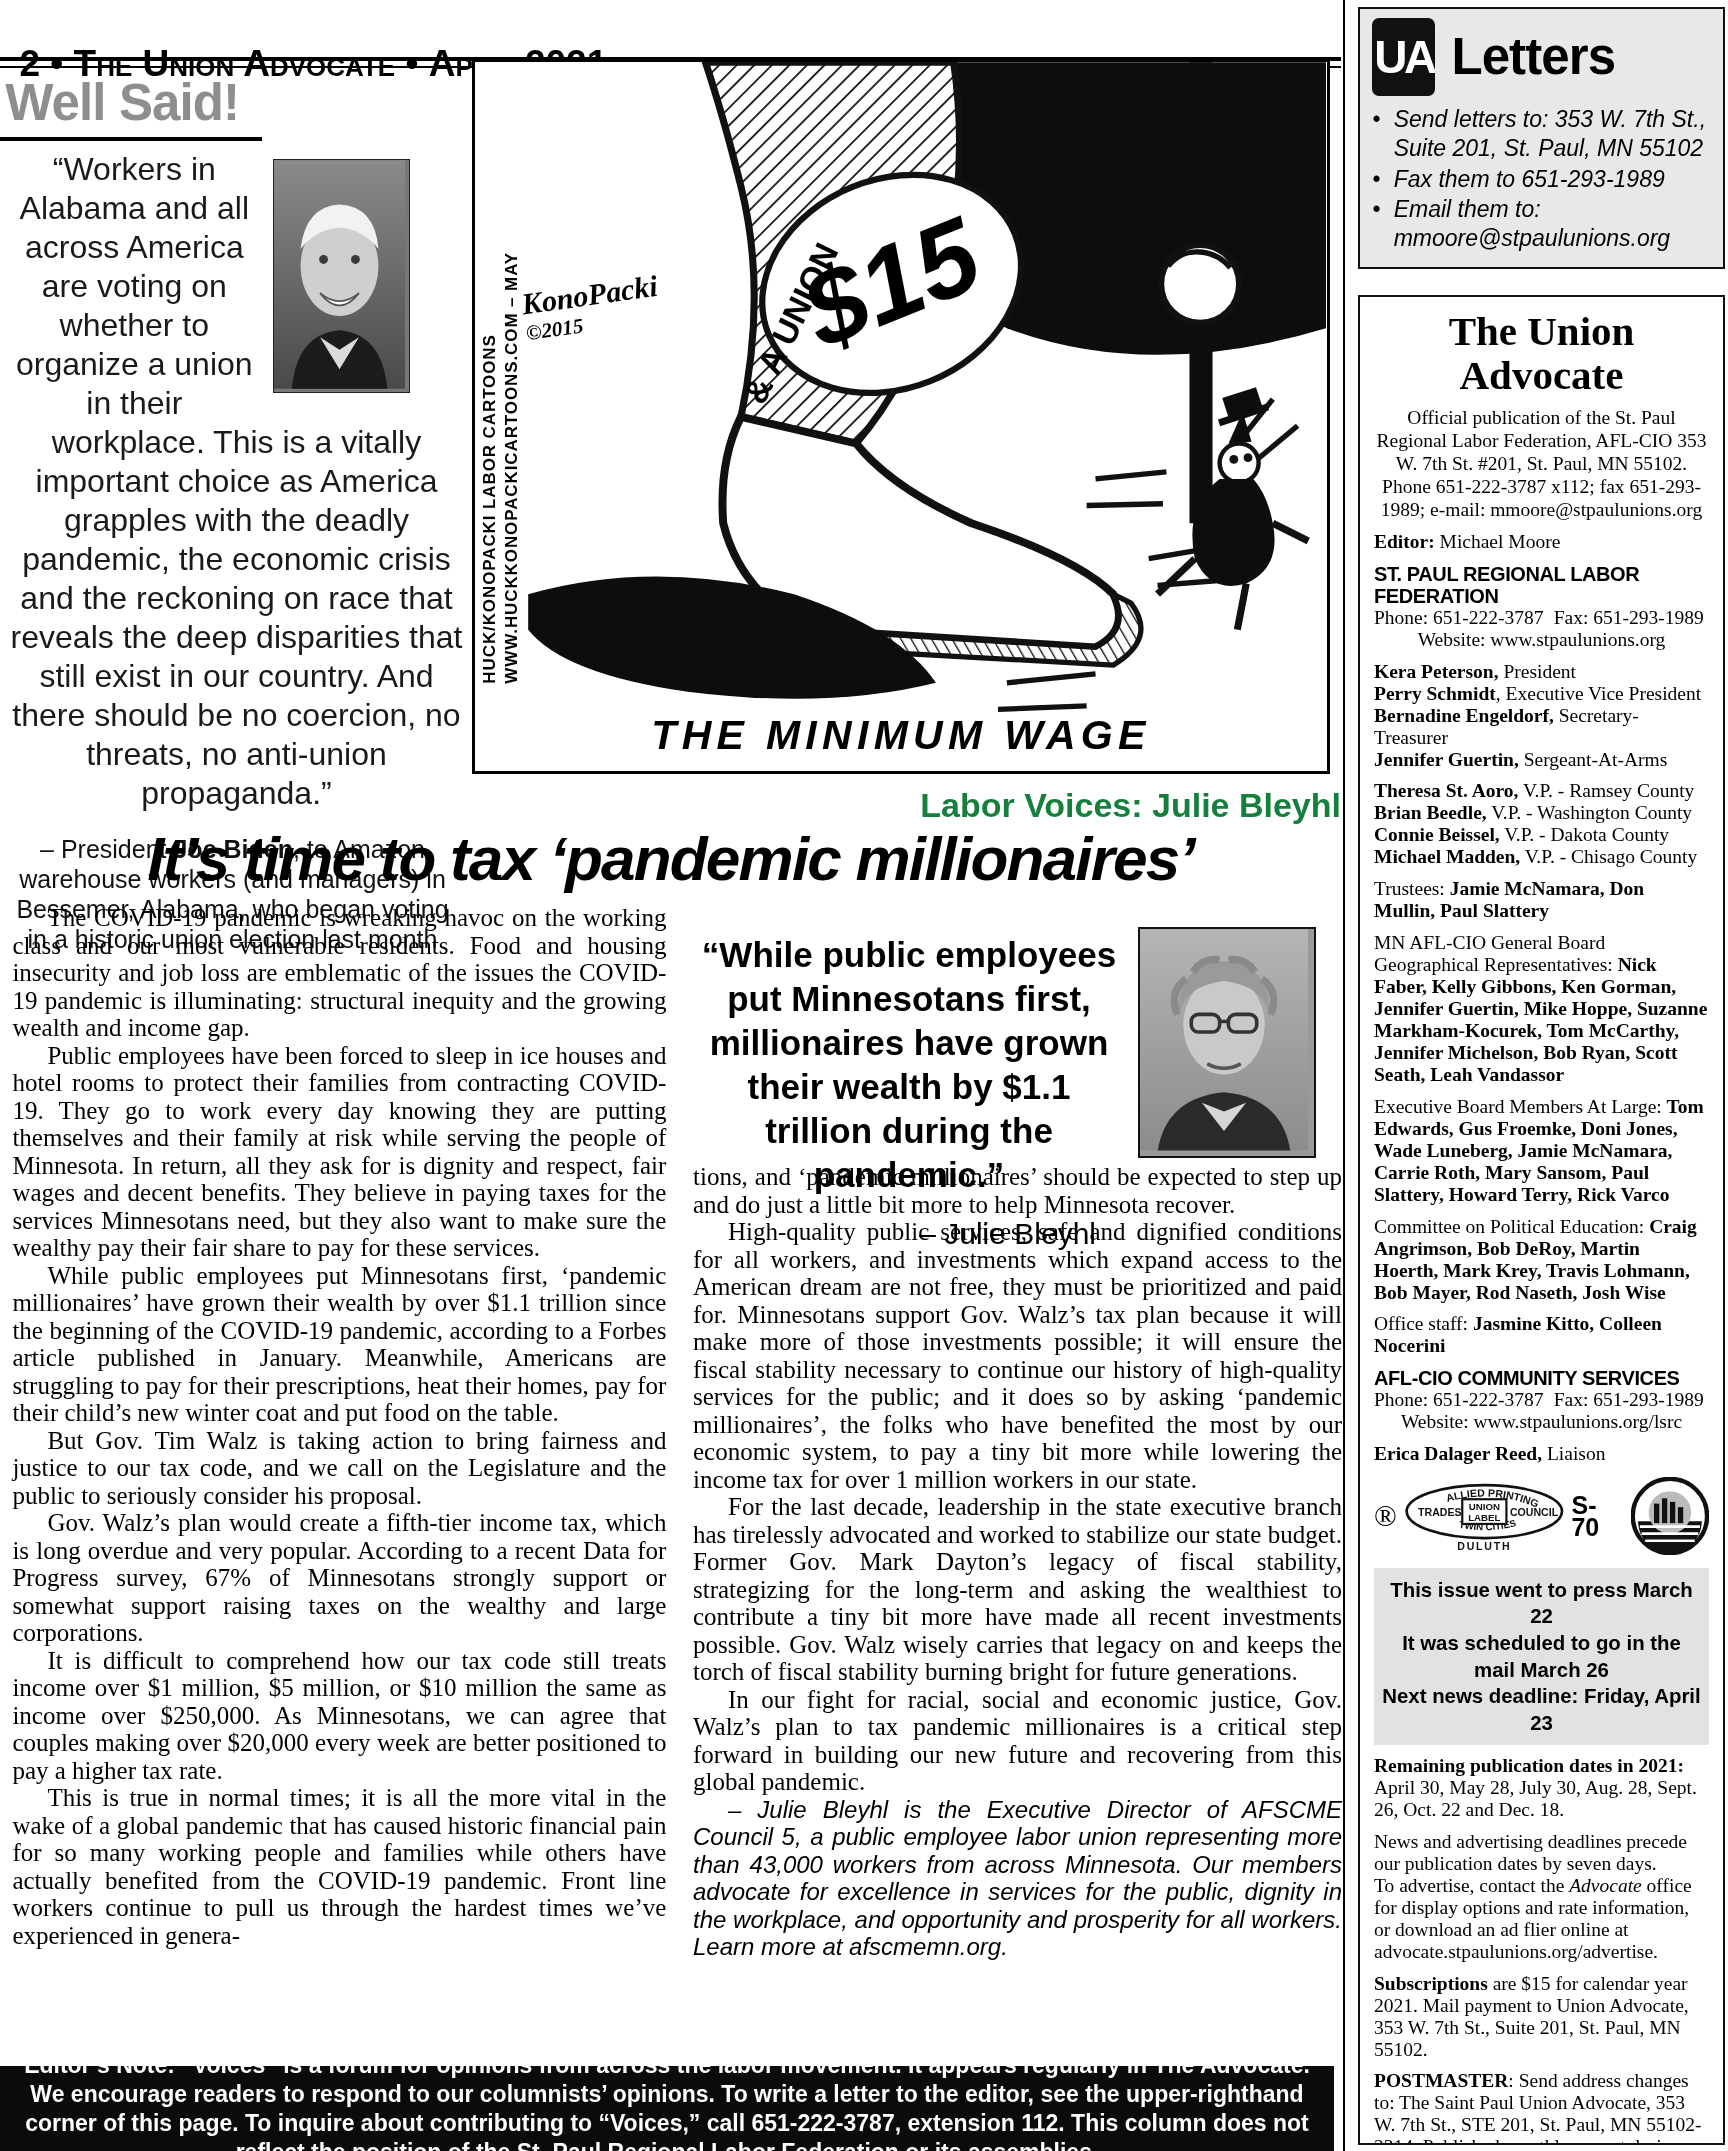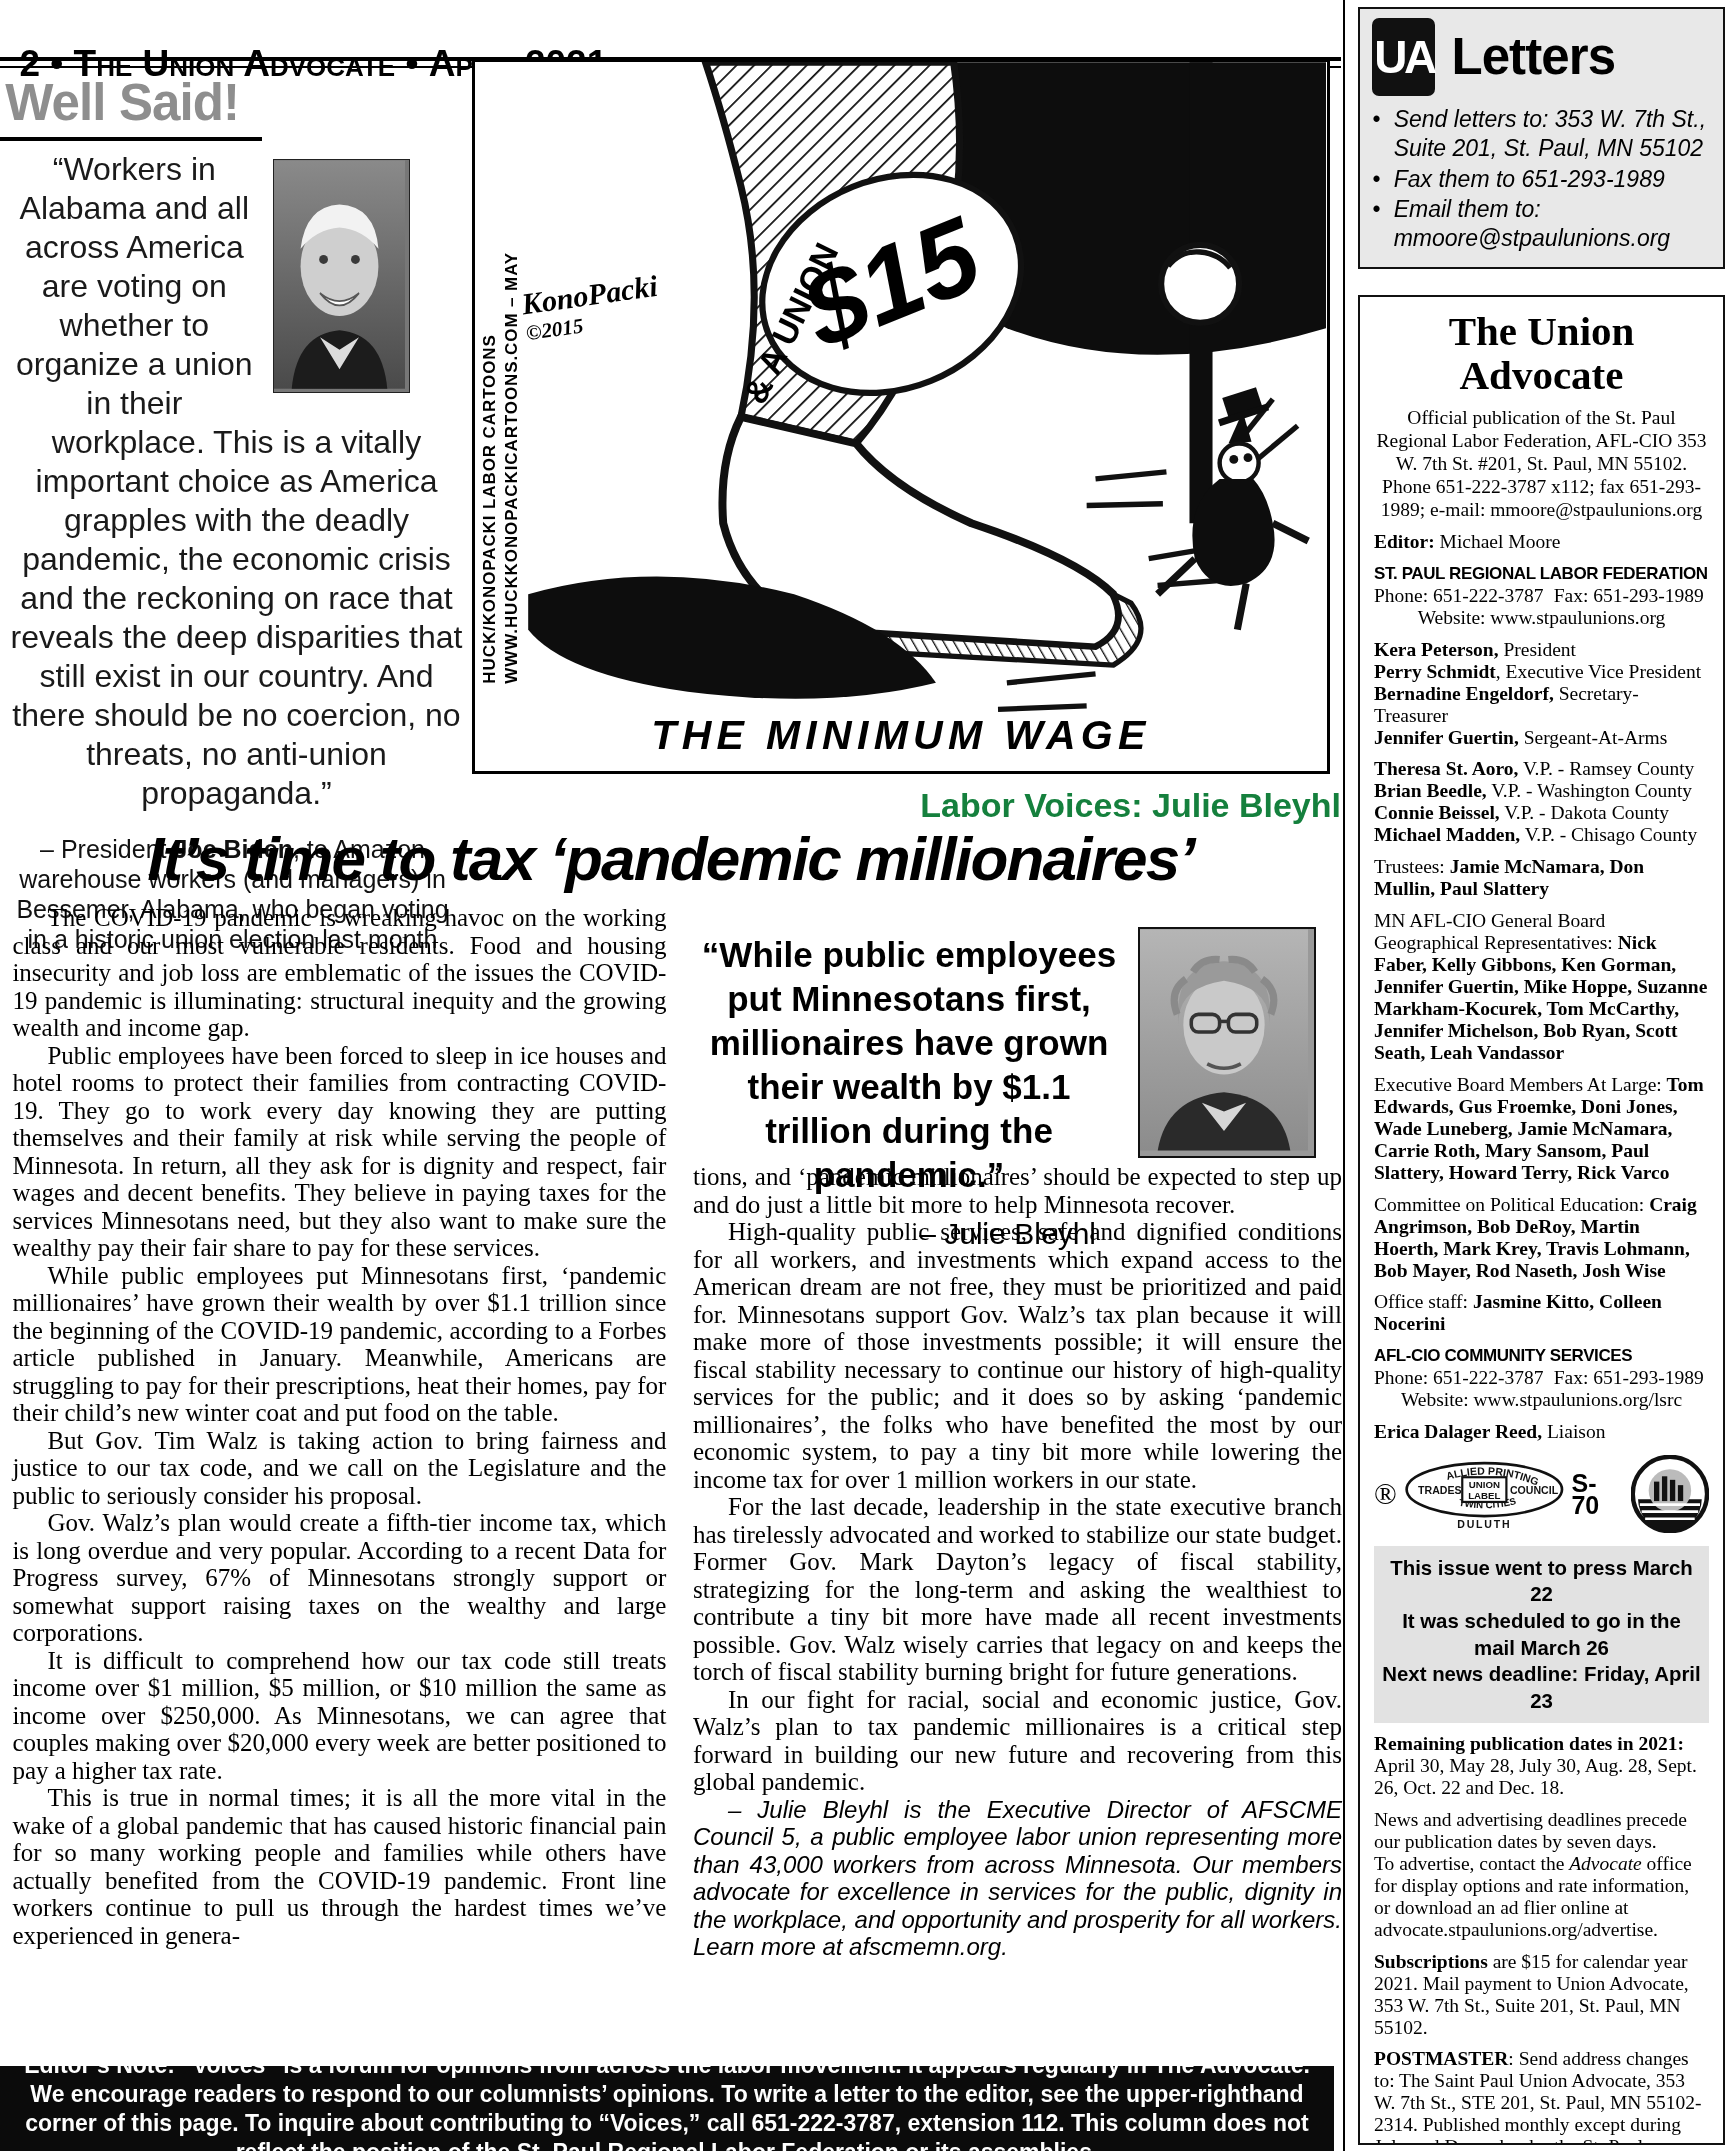--- a/index.html
+++ b/index.html
@@ -56,21 +56,21 @@
   .letters ul{list-style:none;margin:8.9px 0 0 0;padding:0;}
   .letters li{display:flex;gap:8.9px;font-family:"Liberation Sans",sans-serif;font-style:italic;font-size:23px;line-height:29px;margin-bottom:1.8px;}
   .letters .bchar{flex:0 0 12.4px;font-style:normal;}
 
   
   .masthead{position:absolute;left:1358px;top:295px;width:367px;height:1850px;border:2.7px solid #111;box-sizing:border-box;
     padding:12.4px 14px;background:#fff;overflow:hidden;font-family:"Liberation Serif",serif;font-size:19.5px;line-height:22px;}
   .mh-title{text-align:center;font-weight:bold;font-size:41px;line-height:44px;margin-bottom:8.9px;font-family:"Liberation Serif",serif;}
   .mh-pub{text-align:center;font-size:19.5px;line-height:23px;}
   .mh-sec{margin-top:9.8px;}
-  .mh-head{font-family:"Liberation Sans",sans-serif;font-weight:bold;font-size:17px;letter-spacing:-0.4px;}
+  .mh-head{font-family:"Liberation Sans",sans-serif;font-weight:bold;font-size:20px;letter-spacing:-0.4px;}
   .mh-justify{display:flex;justify-content:space-between;padding-right:5.3px;}
   .mh-center{text-align:center;}
   .logos-row{display:flex;align-items:center;gap:7px;margin-top:12.4px;}
   .s70{font-family:"Liberation Sans",sans-serif;font-weight:900;font-size:25px;}
   .reg-mark{font-size:30px;}
   .pressbox{margin-top:12.4px;background:#e2e2e2;padding:8.9px 5.3px;text-align:center;
     font-family:"Liberation Sans",sans-serif;font-weight:bold;font-size:20.4px;line-height:26.6px;}
   b{font-weight:bold;}
   .it{font-style:italic;}
 </style>

